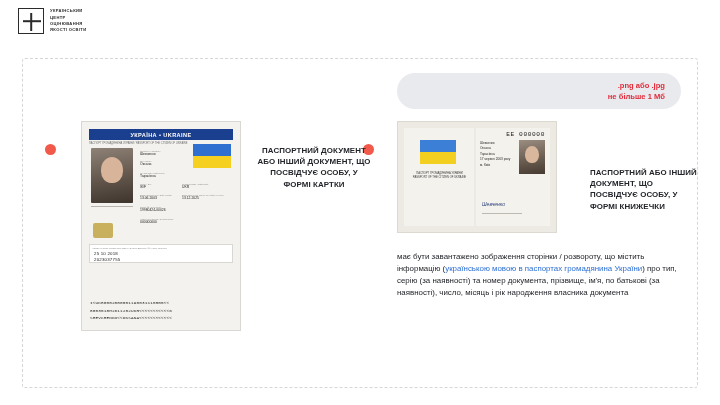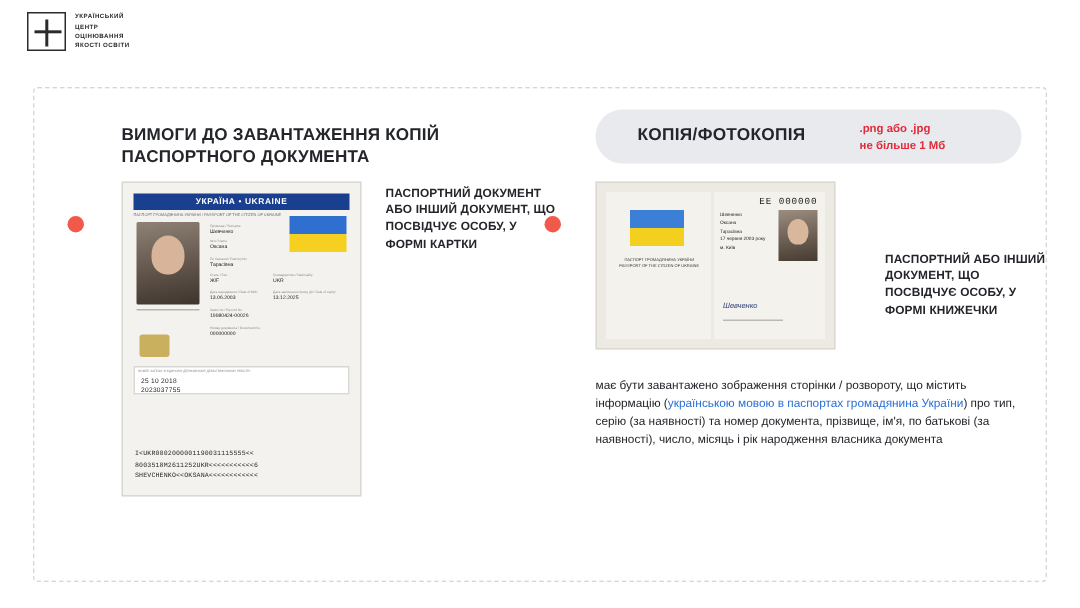--- a/index.html
+++ b/index.html
@@ -105,21 +105,21 @@
     font-weight: bold;
     color: #23252a;
     text-transform: uppercase;
     letter-spacing: 0.2px;
   }
   .badge-note {
     position: absolute;
     right: 16px;
     top: 7px;
     width: 92px;
-    text-align: left;
+    text-align: right;
     font-size: 7.6px;
     font-weight: bold;
     color: #e02b3a;
     line-height: 1.5;
   }
 
   
   .dot {
     position: absolute;
     width: 11px;
@@ -383,22 +383,23 @@
     color: #23252a;
     margin-top: 12px;
   }
   .lnk {
     color: #2b6fd6;
   }
 
   .left-text {
     position: absolute;
     left: 176px;
-    top: 2px;
+    top: 24px;
     width: 114px;
+    text-align: center;
   }
   .right-text {
     position: absolute;
     left: 193px;
     top: 6px;
     width: 112px;
     margin-top: 40px;
   }
   .right-body {
     position: absolute;
@@ -418,24 +419,22 @@
   <div class="logo-text">
     <div>УКРАЇНСЬКИЙ</div>
     <div>ЦЕНТР</div>
     <div>ОЦІНЮВАННЯ</div>
     <div>ЯКОСТІ ОСВІТИ</div>
   </div>
 </div>
 
 <div class="slide">
 
-  <div class="headline">ВИМОГИ ДО ЗАВАНТАЖЕННЯ КОПІЙ ПАСПОРТНОГО ДОКУМЕНТА</div>
 
   <div class="badge">
-    <div class="badge-label">КОПІЯ/ФОТОКОПІЯ</div>
     <div class="badge-note">
       <div>.png або .jpg</div>
       <div>не більше 1 Мб</div>
     </div>
   </div>
 
   <div class="dot dot-left"></div>
   <div class="dot dot-right"></div>
 
   <div class="col-left">

